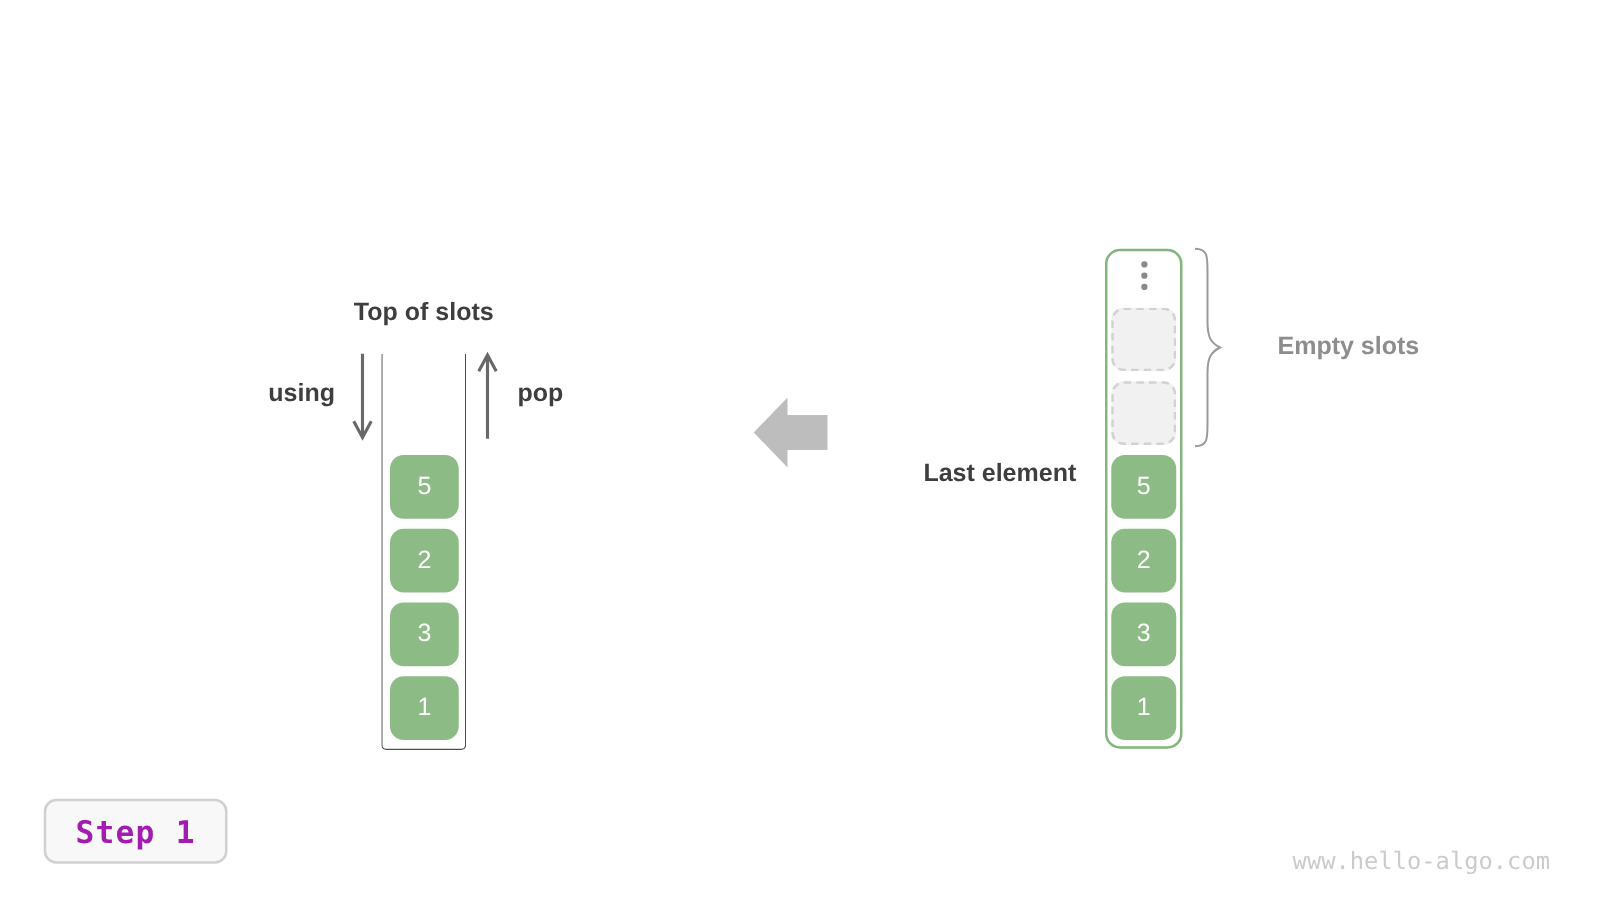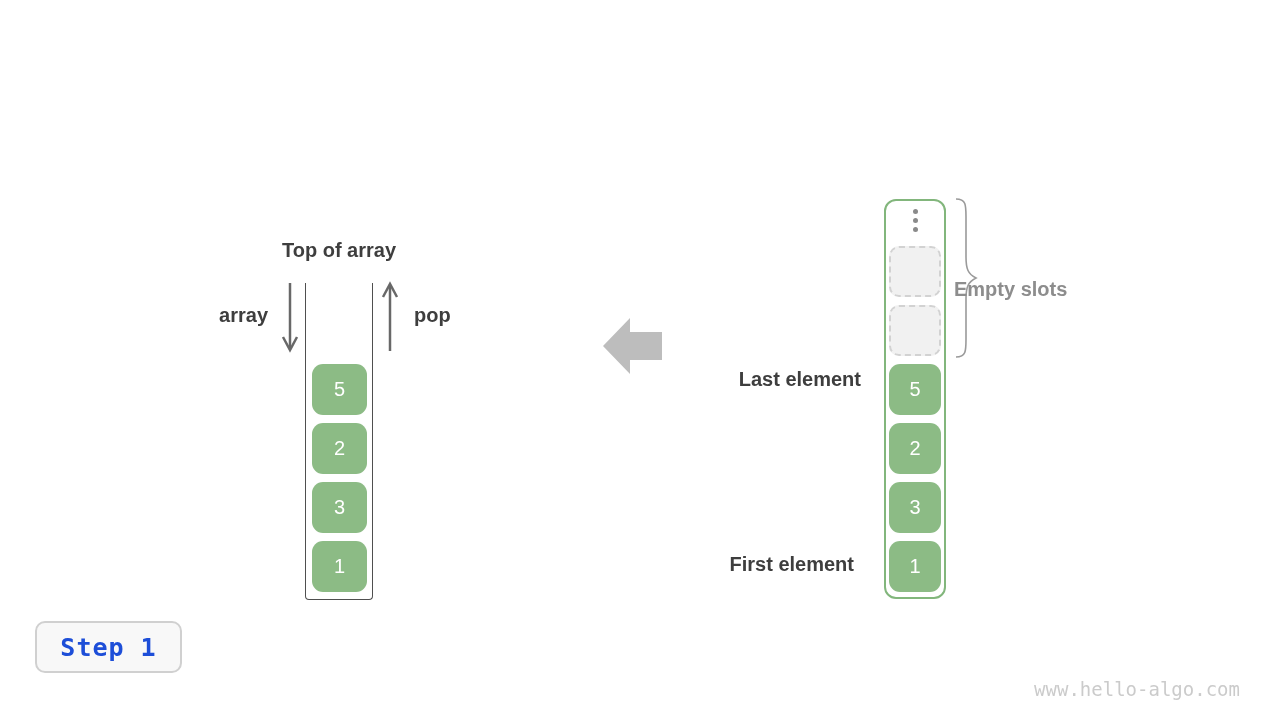--- a/index.html
+++ b/index.html
@@ -64,52 +64,52 @@
     border:2px dashed var(--slot_border,#d2d2d2);
     border-radius:10px;
     background:var(--slot_bg,#f1f1f1);
     box-sizing:border-box;
   }
   .dots{left:913px;top:209px;display:flex;flex-direction:column;gap:4px;}
   .dots span{width:5px;height:5px;border-radius:50%;background:#8a8a8a;display:block;}
 
   
   .step-badge{
-    left:35px;top:621px;width:147px;height:52px;
+    left:35px;top:639px;width:147px;height:52px;
     border:2px solid #d0d0d0;border-radius:10px;
     background:#f8f8f8;box-sizing:border-box;
     display:flex;align-items:center;justify-content:center;
     font-family:"DejaVu Sans Mono","Liberation Mono",monospace;
-    font-size:25px;font-weight:bold;color:#1d4ed8;
+    font-size:25px;font-weight:bold;color:#a21caf;
     letter-spacing:1px;
   }
   .watermark{
     right:40px;top:678px;
     font-family:"DejaVu Sans Mono","Liberation Mono",monospace;
     font-size:19px;color:var(--watermark_gray,#cbcbcb);
     white-space:nowrap;
   }
   svg{display:block;}
 </style>
 </head>
 <body>
 
 <div id="stage">
 
-  <div class="abs dark-label center" style="left:219px;top:239px;width:240px;">Top of array</div>
+  <div class="abs dark-label center" style="left:219px;top:239px;width:240px;">Top of slots</div>
 
   <div class="abs stack-container"></div>
 
   <div class="abs" style="left:278px;top:281px;">
     <svg width="24" height="72" viewBox="0 0 24 72">
       <line x1="12" y1="2" x2="12" y2="67" stroke="#686868" stroke-width="2.5"></line>
       <polyline points="5,56 12,69 19,56" fill="none" stroke="#686868" stroke-width="2.5" stroke-linejoin="miter"></polyline>
     </svg>
   </div>
-  <div class="abs dark-label right" style="left:196px;top:304px;width:72px;">array</div>
+  <div class="abs dark-label right" style="left:196px;top:304px;width:72px;">using</div>
 
   <div class="abs" style="left:378px;top:281px;">
     <svg width="24" height="72" viewBox="0 0 24 72">
       <line x1="12" y1="70" x2="12" y2="5" stroke="#686868" stroke-width="2.5"></line>
       <polyline points="5,16 12,3 19,16" fill="none" stroke="#686868" stroke-width="2.5" stroke-linejoin="miter"></polyline>
     </svg>
   </div>
   <div class="abs dark-label" style="left:414px;top:304px;width:72px;">pop</div>
 
   <div class="abs block lblock" style="top:364px;">5</div>
@@ -139,23 +139,22 @@
   <div class="abs block rblock" style="top:423px;">2</div>
   <div class="abs block rblock" style="top:482px;">3</div>
   <div class="abs block rblock" style="top:541px;">1</div>
 
   <div class="abs" style="left:950px;top:197px;">
     <svg width="28" height="162" viewBox="0 0 28 162">
       <path d="M6,2 C16,2 16,8 16,20 L16,60 C16,72 18,77 26,81 C18,85 16,90 16,102 L16,142 C16,154 16,160 6,160" fill="none" stroke="#9a9a9a" stroke-width="1.6"></path>
     </svg>
   </div>
 
-  <div class="abs muted-bold" style="left:954px;top:266px;margin-top:12px;">Empty slots</div>
+  <div class="abs muted-bold" style="left:1022px;top:266px;">Empty slots</div>
 
   <div class="abs dark-label right" style="left:690px;top:368px;width:171px;">Last element</div>
 
-  <div class="abs dark-label right" style="left:683px;top:553px;width:171px;">First element</div>
 
   <div class="abs step-badge">Step 1</div>
 
   <div class="abs watermark">www.hello-algo.com</div>
 
 </div>
 
 </body></html>

